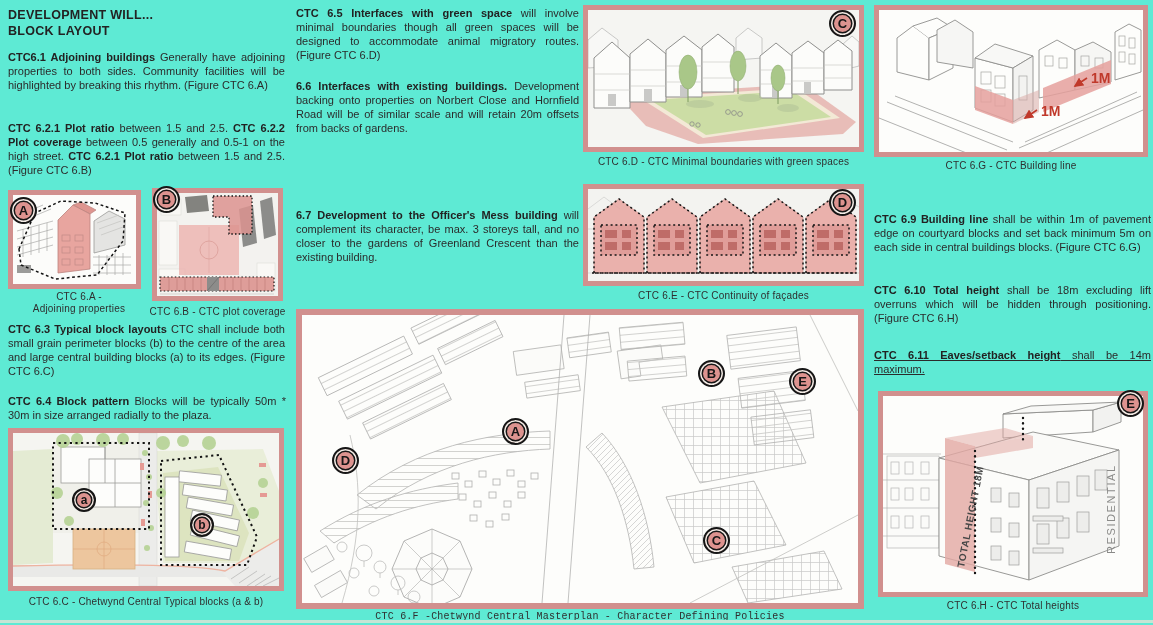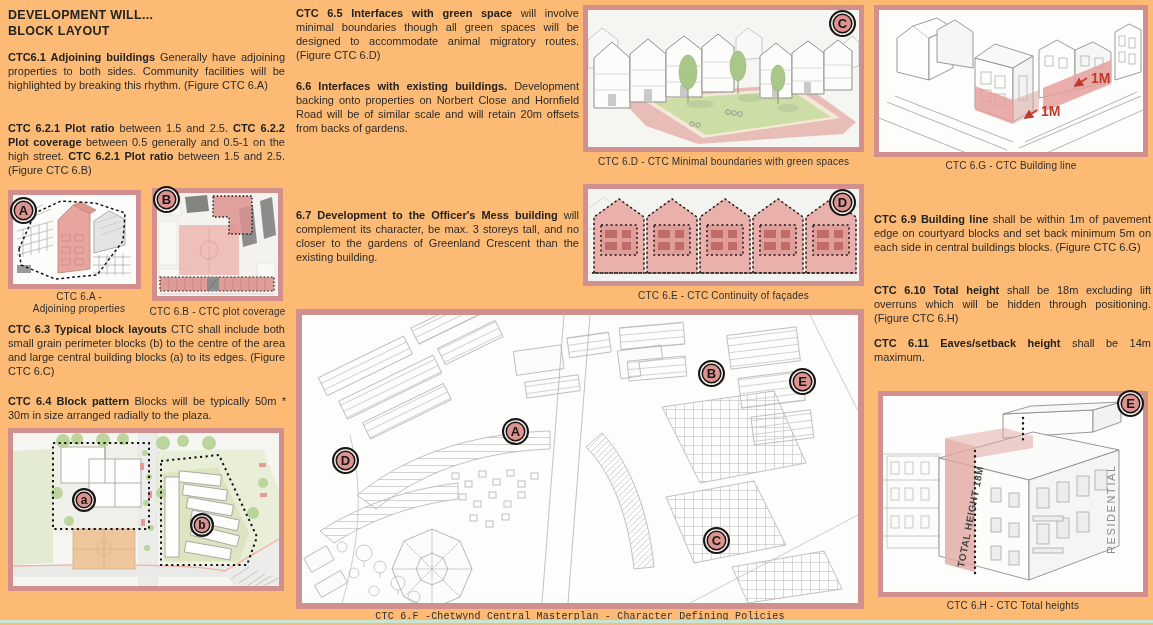--- a/index.html
+++ b/index.html
@@ -1,16 +1,16 @@
 <!DOCTYPE html>
 <html><head>
 <meta charset="utf-8">
 <style>
   html,body{margin:0;padding:0;background:#ffffff;}
-  .page{position:relative;width:1153px;height:625px;background:#fdba74;overflow:hidden;
+  .page{position:relative;width:1153px;height:625px;background:#5eead4;overflow:hidden;
         font-family:"Liberation Sans",sans-serif;color:#2b2b2b;}
   .head{position:absolute;font-weight:700;font-size:12.5px;line-height:16px;letter-spacing:.3px;color:#232323;}
   .para{position:absolute;font-size:11px;line-height:14px;text-align:justify;color:#2b2b2b;}
   .para .b{font-weight:700;color:#222;}
   .fig{position:absolute;border:5px solid #d1908e;background:#fbfbf9;box-sizing:border-box;}
   .fig.thick{border-width:6px;}
   .fig svg{display:block;width:100%;height:100%;}
   .cap{position:absolute;font-size:10px;line-height:12px;color:#2f2f2f;text-align:center;letter-spacing:.2px;}
   .badge{position:absolute;width:27px;height:27px;border-radius:50%;background:#dd938f;
          border:2px solid #161616;box-sizing:border-box;
@@ -157,20 +157,21 @@
       <rect x="40" y="10" width="96" height="86" fill="none" stroke="#141414" stroke-width="2" stroke-dasharray="2.2 3.4"></rect>
       <path d="M148 28 L206 22 L244 104 L234 132 L148 132 Z" fill="none" stroke="#141414" stroke-width="2" stroke-dasharray="2.2 3.4"></path>
     </svg>
     <div class="badge small" style="left:59px;top:55px;">
         <span>a</span>
       </div>
     <div class="badge small" style="left:177px;top:80px;">
         <span>b</span>
       </div>
   </div>
+  <div class="cap" style="left:0px;top:596px;width:292px;">CTC 6.C - Chetwynd Central Typical blocks (a &amp; b)</div>
 
   <div class="para" style="left:296px;top:6px;width:283px;"><span class="b">CTC 6.5 Interfaces with green space</span><span> will involve minimal boundaries though all green spaces will be designed to accommodate animal migratory routes. (Figure CTC 6.D)</span></div>
   <div class="para" style="left:296px;top:79px;width:283px;"><span class="b">6.6 Interfaces with existing buildings.</span><span> Development backing onto properties on Norbert Close and Hornfield Road will be of similar scale and will retain 20m offsets from backs of gardens.</span></div>
   <div class="para" style="left:296px;top:167px;width:283px;margin-top:41px;"><span class="b">6.7 Development to the Officer's Mess building</span><span> will complement its character, be max. 3 storeys tall, and no closer to the gardens of Greenland Crescent than the existing building.</span></div>
 
   <div class="fig" style="left:583px;top:5px;width:281px;height:147px;">
     <svg viewBox="0 0 271 137">
       <rect width="271" height="137" fill="#f5f5f2"></rect>
       <polygon points="30,86 215,74 268,112 255,124 110,134 58,116" fill="#e2a59f" fill-opacity="0.7"></polygon>
       <polygon points="52,88 208,78 252,108 115,128" fill="#f3e9d6"></polygon>
@@ -431,21 +432,21 @@
       <path d="M158 100 L146 108" stroke="#c0392b" stroke-width="1.6" marker-end="url(#arrw)"></path>
       <path d="M208 68 L196 76" stroke="#c0392b" stroke-width="1.6" marker-end="url(#arrw)"></path>
       <text x="162" y="106" font-size="14" font-weight="700" fill="#c0392b" font-family="Liberation Sans, sans-serif">1M</text>
       <text x="212" y="73" font-size="14" font-weight="700" fill="#c0392b" font-family="Liberation Sans, sans-serif">1M</text>
     </svg>
   </div>
   <div class="cap" style="left:874px;top:160px;width:274px;">CTC 6.G - CTC Building line</div>
 
   <div class="para" style="left:874px;top:212px;width:277px;"><span class="b">CTC 6.9 Building line</span><span> shall be within 1m of pavement edge on courtyard blocks and set back minimum 5m on each side in central buildings blocks. (Figure CTC 6.G)</span></div>
   <div class="para" style="left:874px;top:283px;width:277px;"><span class="b">CTC 6.10 Total height</span><span> shall be 18m excluding lift overruns which will be hidden through positioning. (Figure CTC 6.H)</span></div>
-  <div class="para" style="left:874px;top:336px;width:277px;"><span class="b">CTC 6.11 Eaves/setback height</span><span> shall be 14m maximum.</span></div>
+  <div class="para" style="left:874px;top:348px;width:277px;text-decoration:underline;"><span class="b">CTC 6.11 Eaves/setback height</span><span> shall be 14m maximum.</span></div>
 
   <div class="fig" style="left:878px;top:391px;width:270px;height:206px;">
     <svg viewBox="0 0 260 196">
       <rect width="260" height="196" fill="#fdfdfb"></rect>
       <g stroke="#b6b6b4" stroke-width="0.7" fill="#fbfbf9">
         <rect x="4" y="60" width="52" height="92"></rect>
         <path d="M0 58 H58 M0 84 H56 M0 112 H56 M0 140 H56" fill="none"></path>
         <rect x="8" y="66" width="8" height="12" fill="none"></rect>
           <rect x="22" y="66" width="8" height="12" fill="none"></rect>
           <rect x="38" y="66" width="8" height="12" fill="none"></rect>

